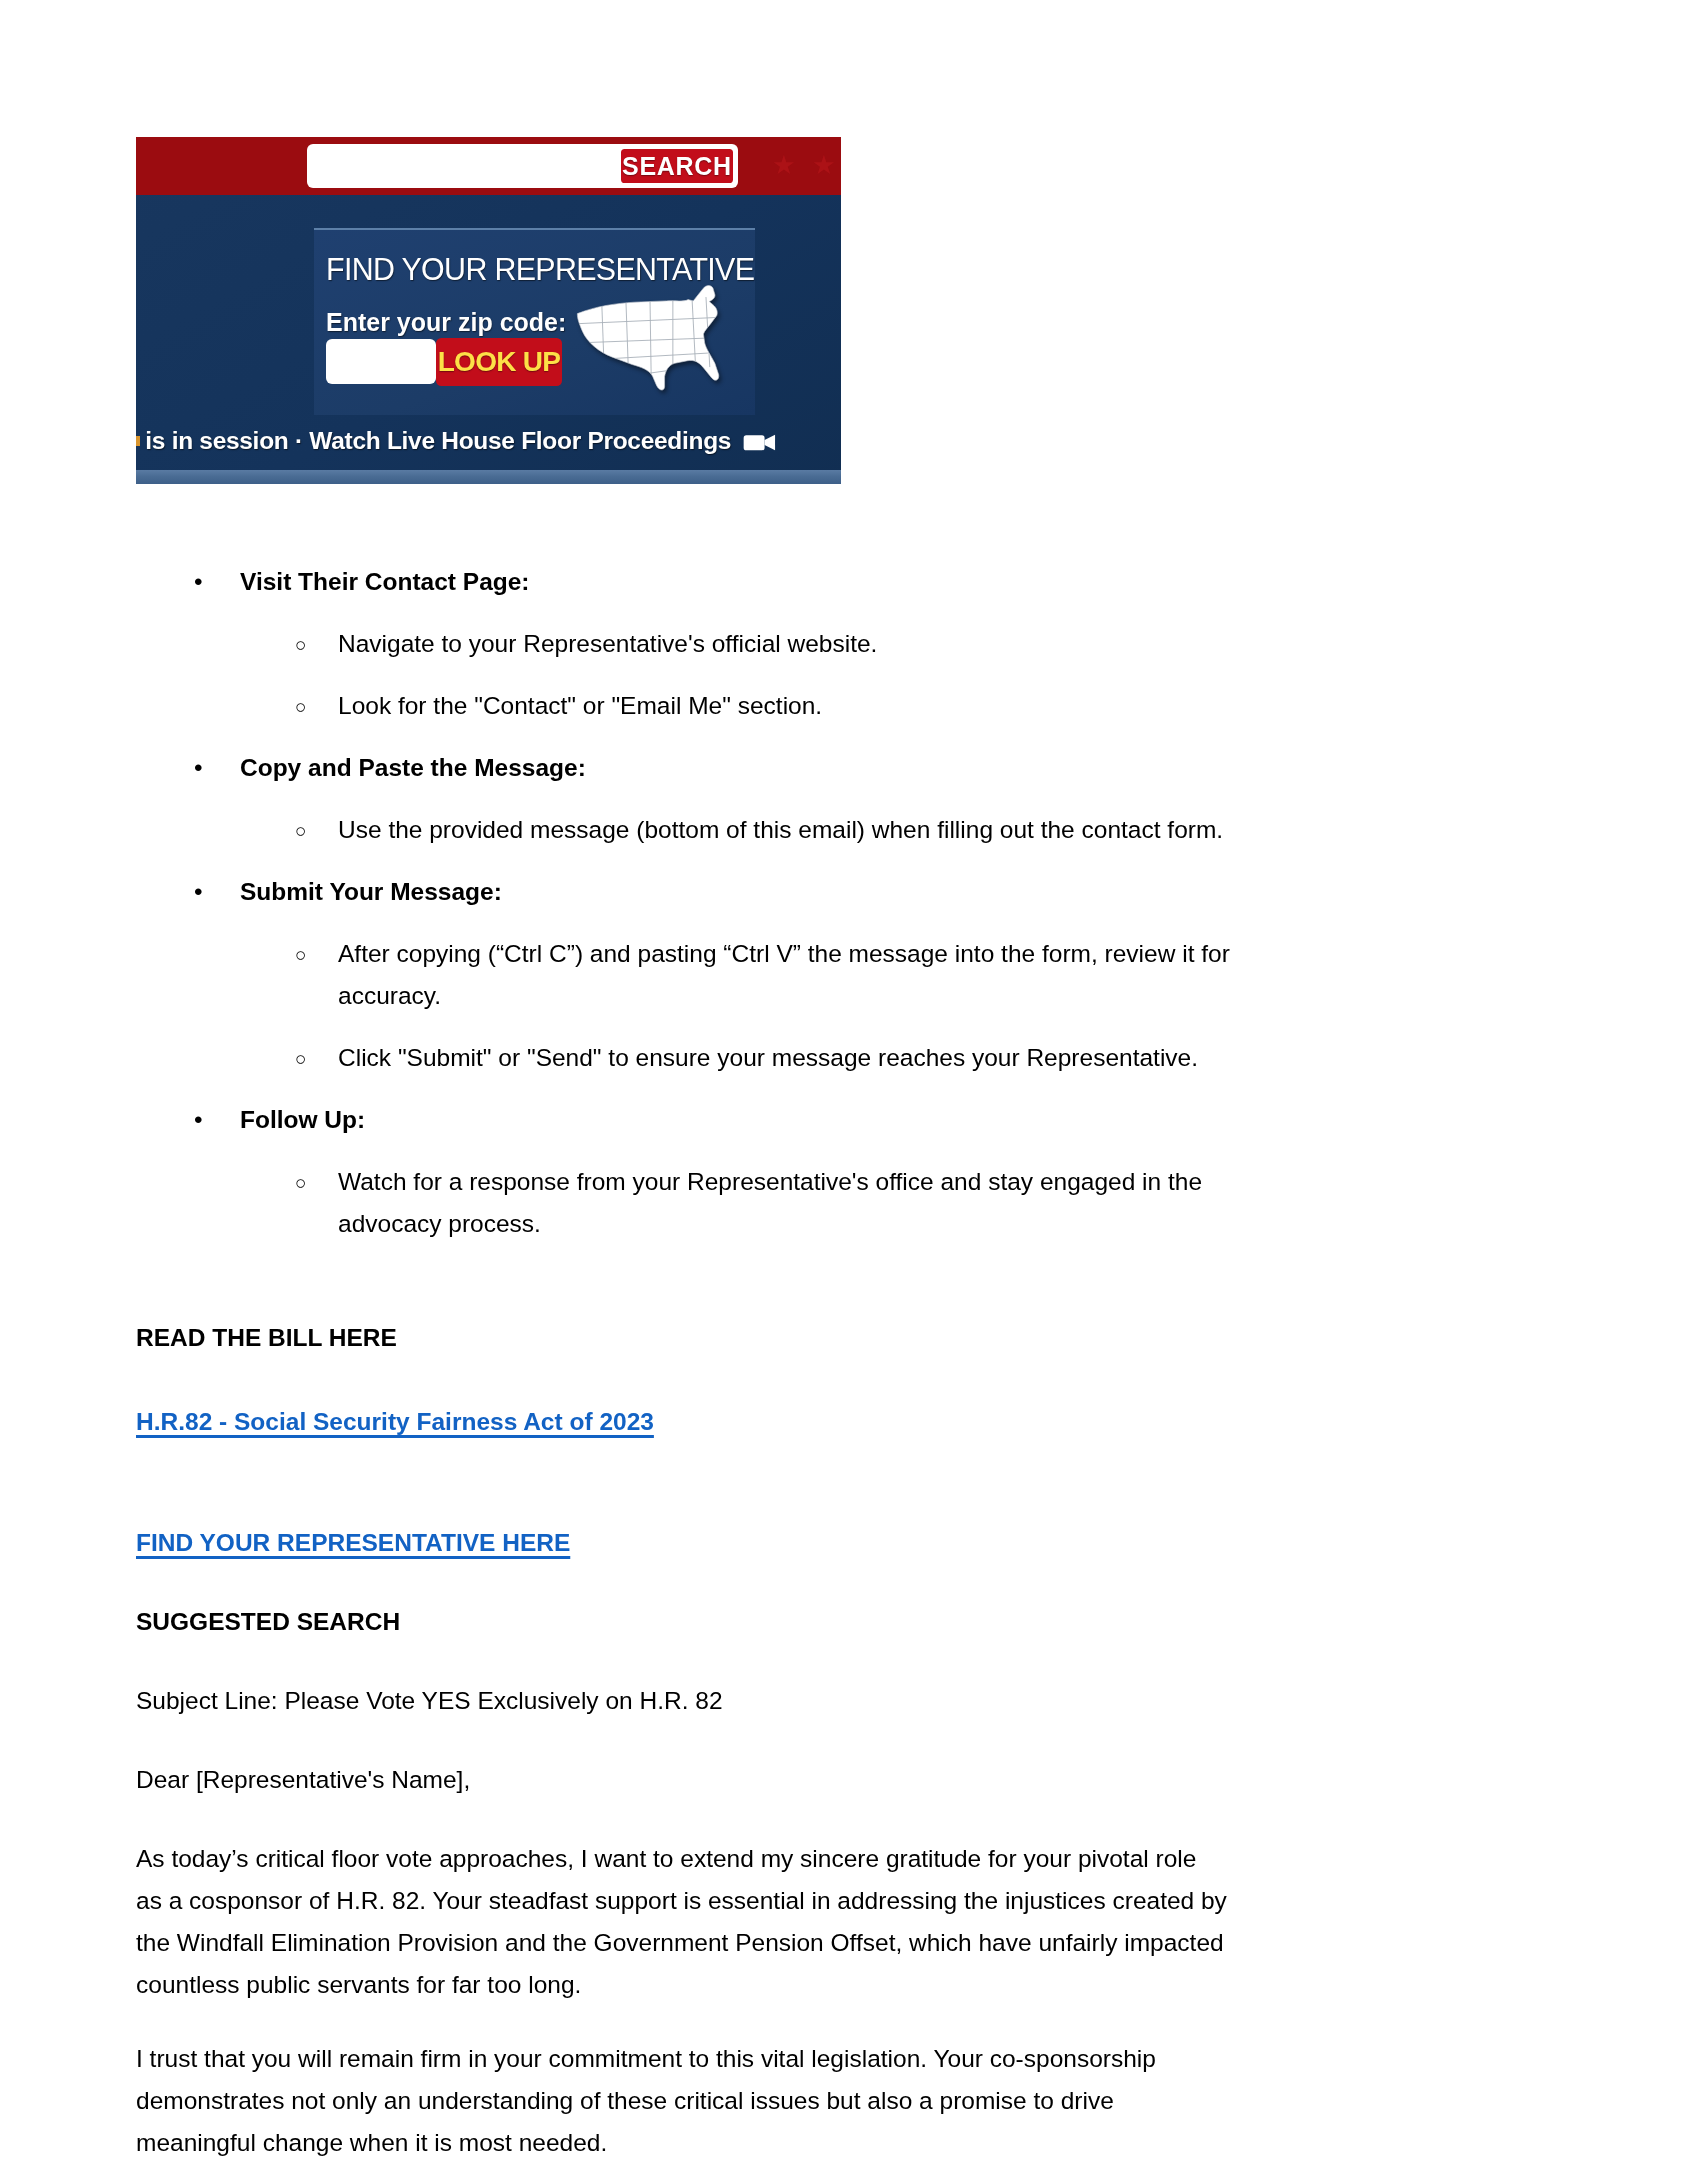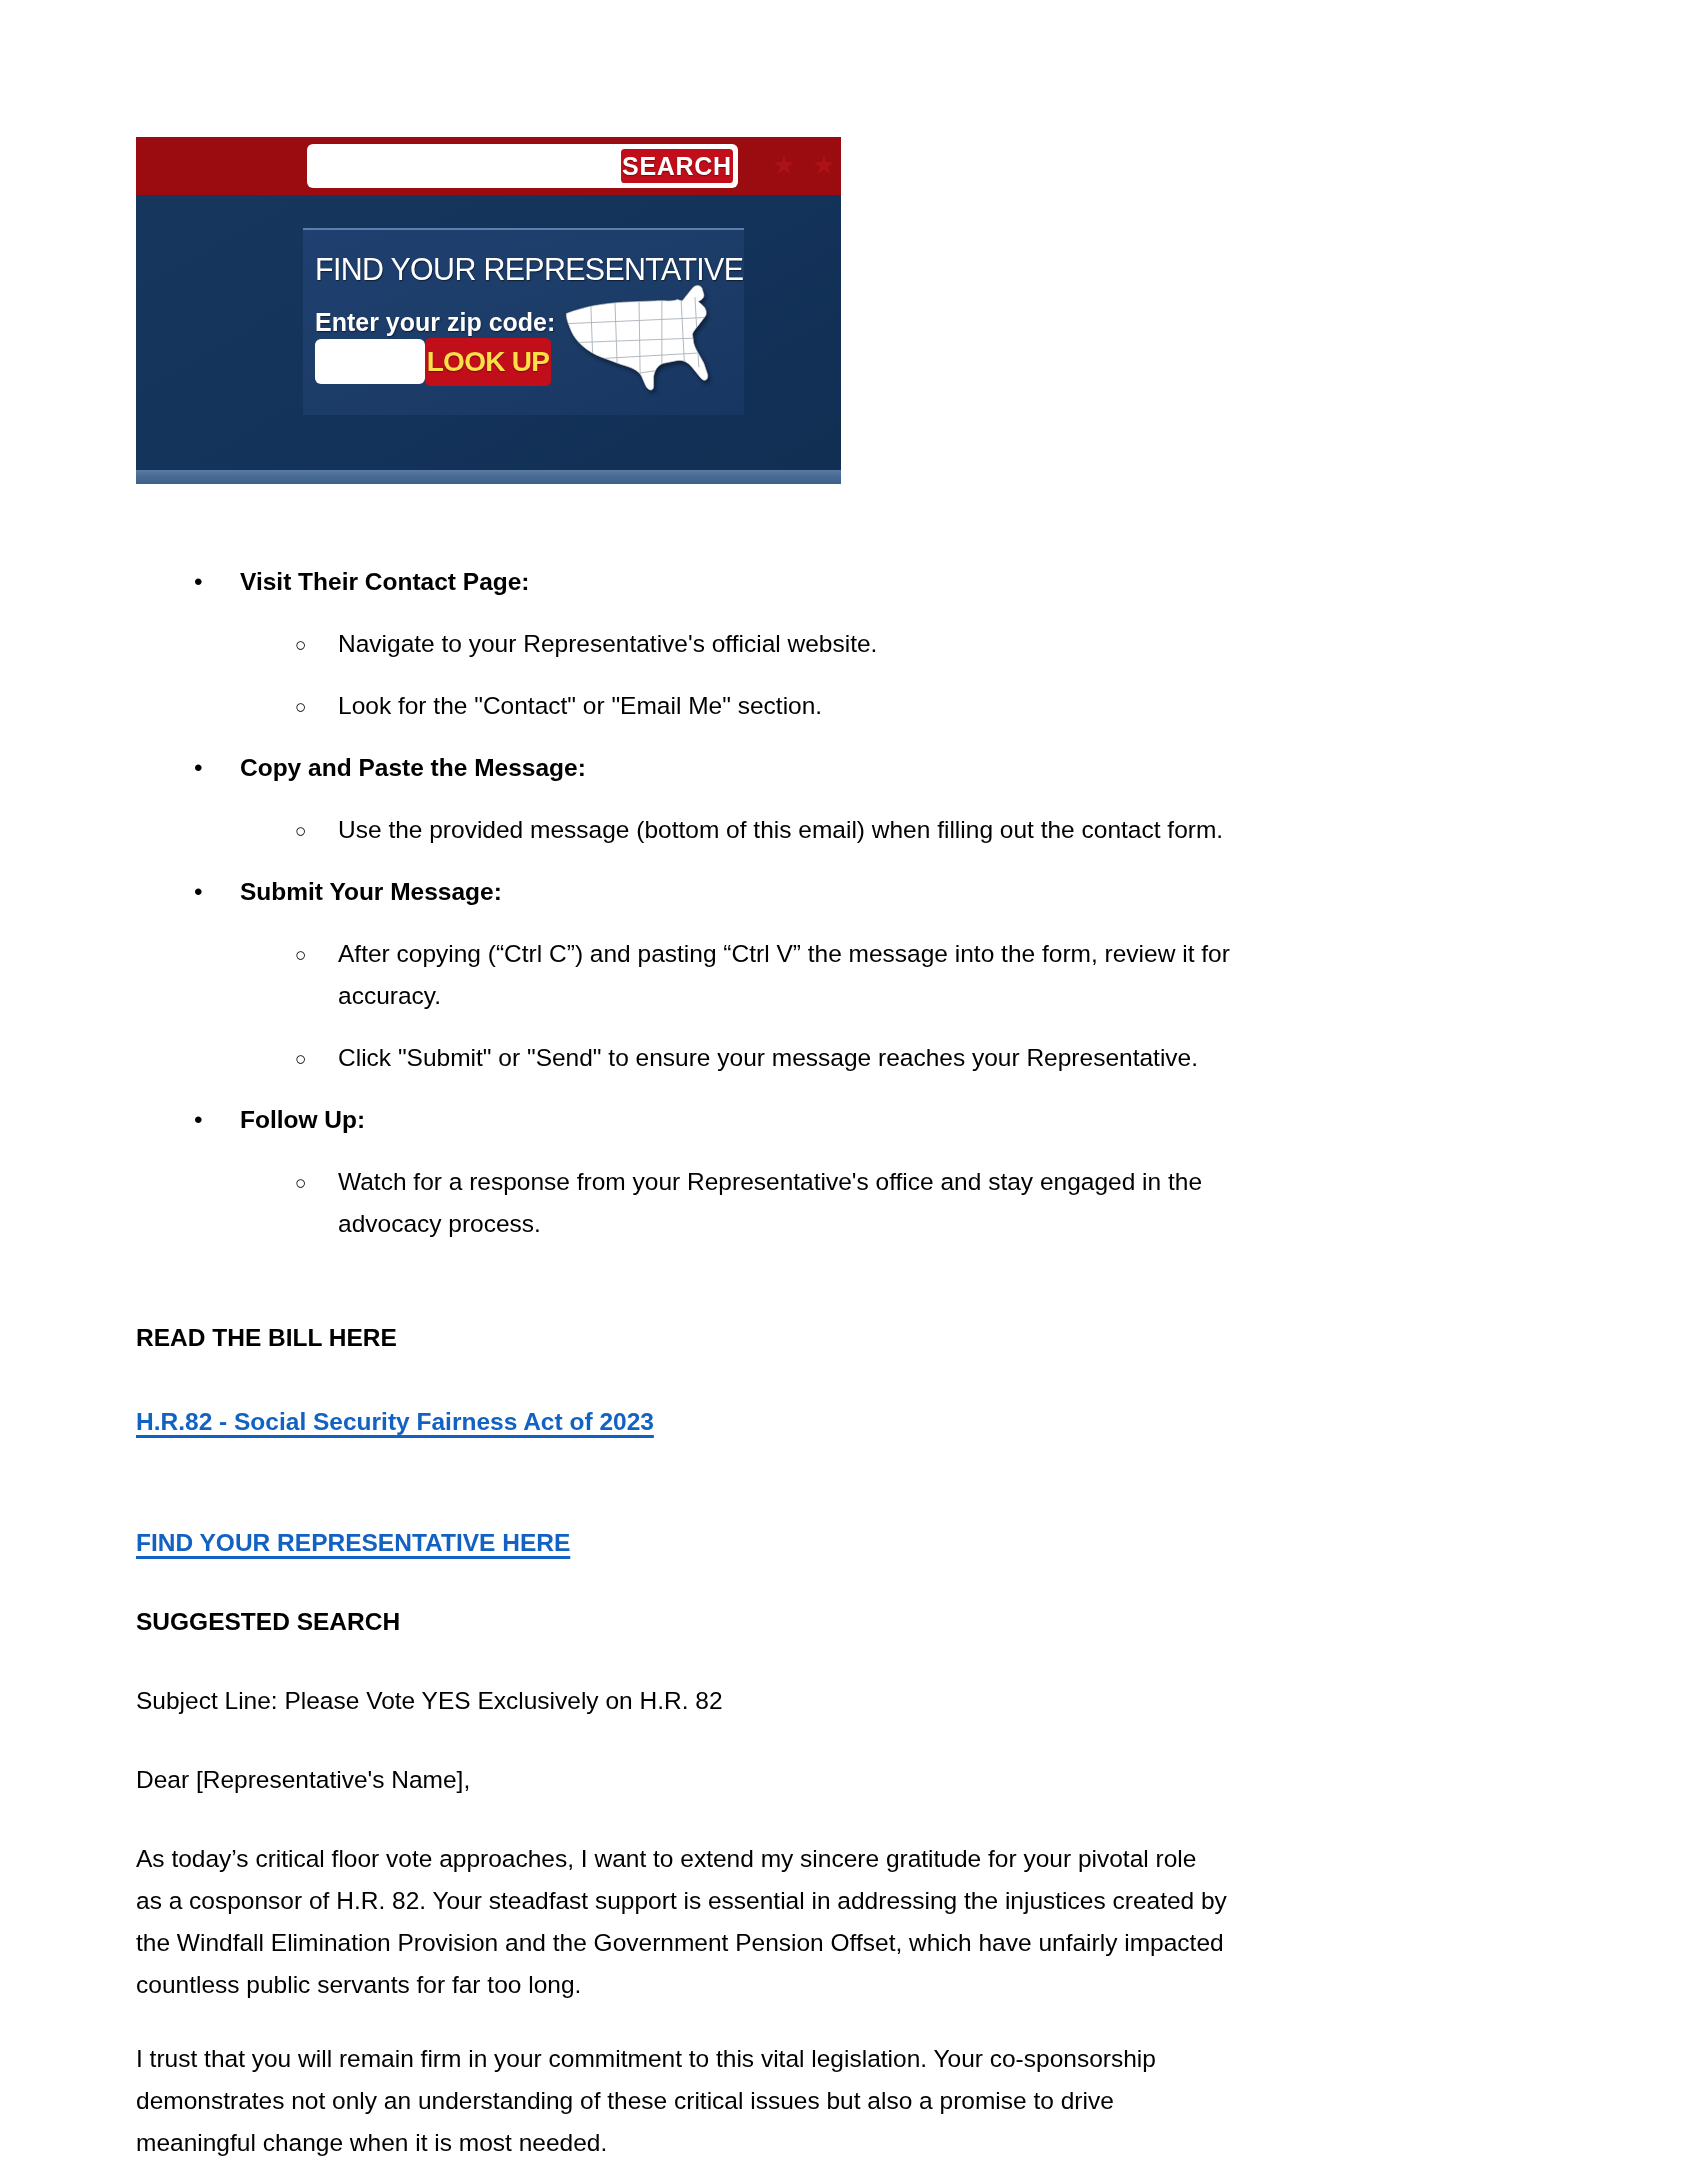--- a/index.html
+++ b/index.html
@@ -33,21 +33,21 @@
     background:var(--button-red);border:3.3px solid #ffffff;border-radius:6.6px;
     box-sizing:border-box;display:flex;align-items:center;justify-content:center;
     color:#ffffff;font-weight:bold;font-size:25px;letter-spacing:0.7px;
     text-shadow:0 0.7px 1.3px rgba(0,0,0,.4);
   }
   .decor-star{position:absolute;font-size:26.5px;color:rgba(186,24,28,.55);top:12px;}
   .decor-star.s1{left:636px;}
   .decor-star.s2{left:676px;}
 
   .panel{
-    position:absolute;left:167px;top:91px;width:441px;height:187px;
+    position:absolute;left:178px;top:91px;width:441px;height:187px;
     background:linear-gradient(160deg,#1f4070 0%,var(--panel-navy) 60%,#173662 100%);
     border-top:2.6px solid #5d80a8;box-sizing:border-box;
   }
   .panel-title{
     position:absolute;left:12px;top:21px;width:423px;
     color:#fff;font-size:32px;font-weight:500;letter-spacing:-0.7px;white-space:nowrap;
     transform:scaleX(.95);transform-origin:left center;
     text-shadow:0.7px 0.7px 1.3px rgba(0,0,0,.55);
   }
   .zip-label{
@@ -154,20 +154,28 @@
             <line x1="190" y1="20" x2="196" y2="135"></line>
             <line x1="212" y1="20" x2="218" y2="130"></line>
             <line x1="6" y1="62" x2="230" y2="52"></line>
             <line x1="10" y1="92" x2="225" y2="84"></line>
             <line x1="40" y1="118" x2="215" y2="108"></line>
             <line x1="120" y1="140" x2="205" y2="128"></line>
           </g>
         </svg>
       </div>
 
+      <div class="session-row">
+        <span class="text-fragment"></span>
+        <span class="session-text">is in session · Watch Live House Floor Proceedings</span>
+        <svg class="camera-icon" width="34" height="25" viewBox="0 0 52 38" xmlns="http://www.w3.org/2000/svg">
+          <rect x="1" y="8" width="32" height="23" rx="4" fill="#ffffff"></rect>
+          <path d="M33 15 L49 7 L49 31 L33 23 Z" fill="#ffffff"></path>
+        </svg>
+      </div>
       <div class="bottom-strip"></div>
     </figure>
 
     <div class="list">
         <div class="li level1"><span class="bullet">•</span><span class="li-text bold">Visit Their Contact Page:</span></div>
         <div class="li level2"><span class="bullet">○</span><span class="li-text">Navigate to your Representative's official website.</span></div>
         <div class="li level2"><span class="bullet">○</span><span class="li-text">Look for the "Contact" or "Email Me" section.</span></div>
         <div class="li level1"><span class="bullet">•</span><span class="li-text bold">Copy and Paste the Message:</span></div>
         <div class="li level2"><span class="bullet">○</span><span class="li-text">Use the provided message (bottom of this email) when filling out the contact form.</span></div>
         <div class="li level1"><span class="bullet">•</span><span class="li-text bold">Submit Your Message:</span></div>

